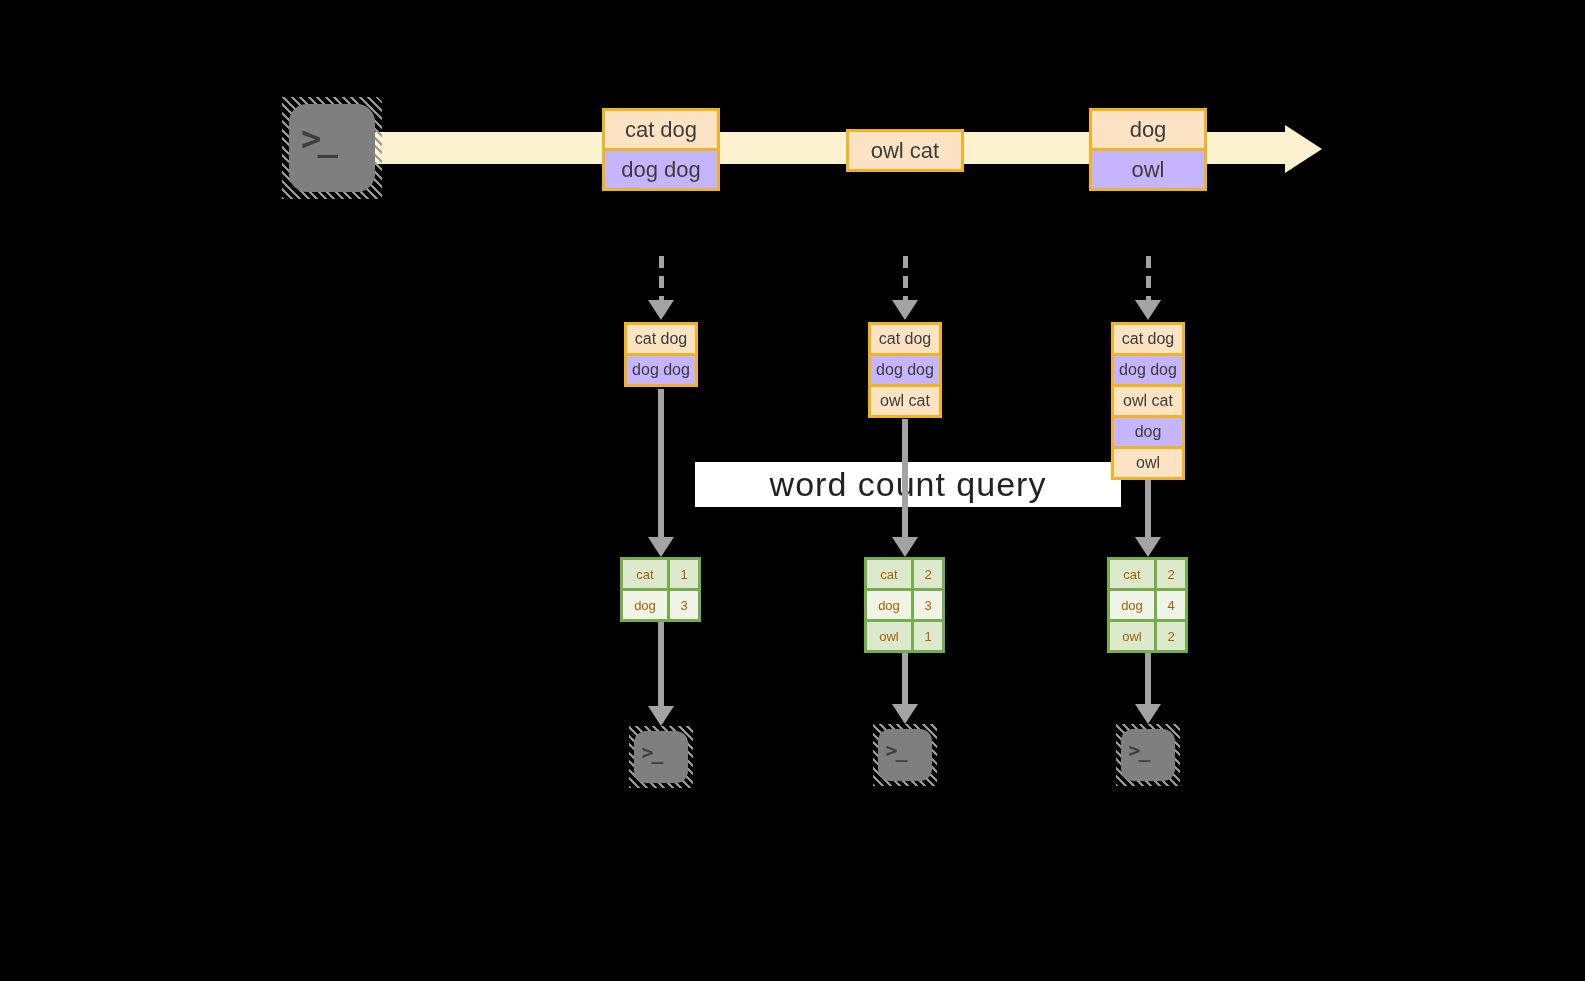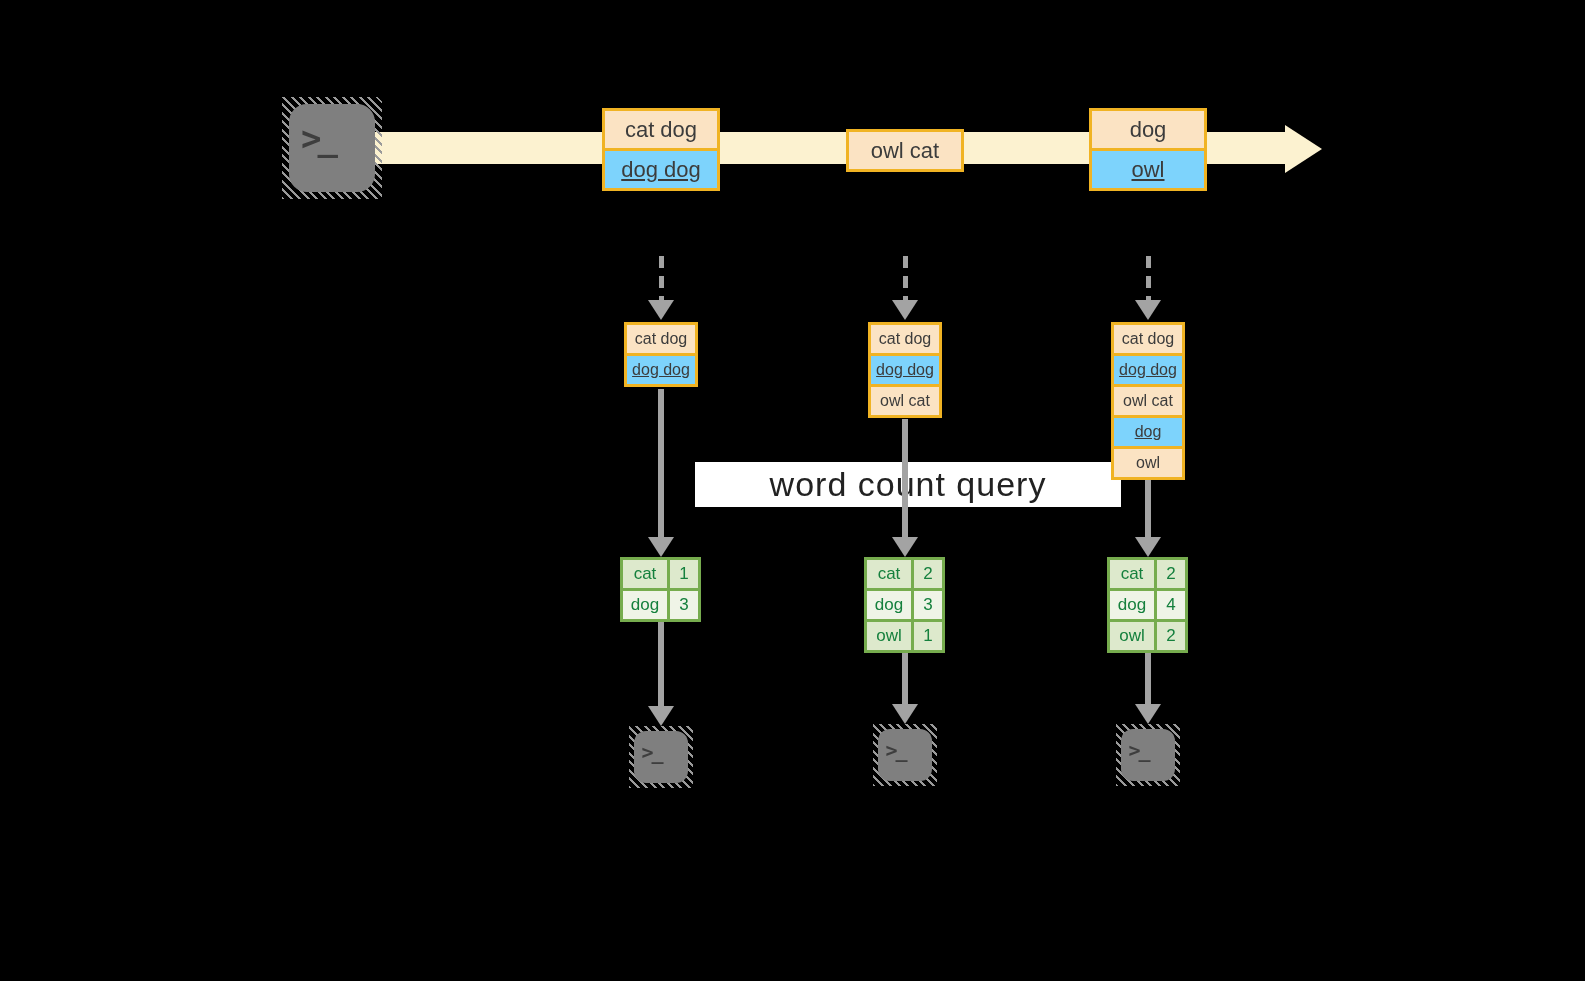--- a/index.html
+++ b/index.html
@@ -48,21 +48,21 @@
   }
   .msg-row{
     display:flex;align-items:center;justify-content:center;
     color:#3C3C3C;
   }
   .stream-stack{width:112px;top:108px;}
   .stream-stack .msg-row{height:37px;font-size:22px;}
   .mid-stack{width:68px;top:322px;z-index:4;}
   .mid-stack .msg-row{height:28px;font-size:16px;}
   .fa{background:#FBE3C3;}
-  .fb{background:#7dd3fc;text-decoration:underline;}
+  .fb{background:#c4b5fd;}
   
   .arrow{position:absolute;width:26px;display:flex;flex-direction:column;align-items:center;z-index:3;}
   .shaft-dashed{
     width:5px;flex:1;
     background:repeating-linear-gradient(to bottom,#A3A3A3 0 12px,transparent 12px 20px);
   }
   .shaft-solid{width:6px;flex:1;background:#A3A3A3;}
   .arrow-head{
     width:0;height:0;flex:0 0 auto;
     border-left:13px solid transparent;border-right:13px solid transparent;
@@ -79,21 +79,21 @@
   }
   
   .count-table{
     position:absolute;top:557px;
     background:#76AC4E;padding:3px;
     display:grid;grid-template-columns:44px 28px;gap:3px;
     z-index:4;
   }
   .cell{
     height:28px;display:flex;align-items:center;justify-content:center;
-    font-size:17px;color:#15803d;
+    font-size:13px;color:#a16207;
   }
   .ga{background:#DDE9CC;}
   .gb{background:#EFF4E7;}
 </style>
 </head>
 <body>
 
 <div id="canvas">
 
   <div class="terminal" style="left:282px;top:97px;width:100px;height:102px">

